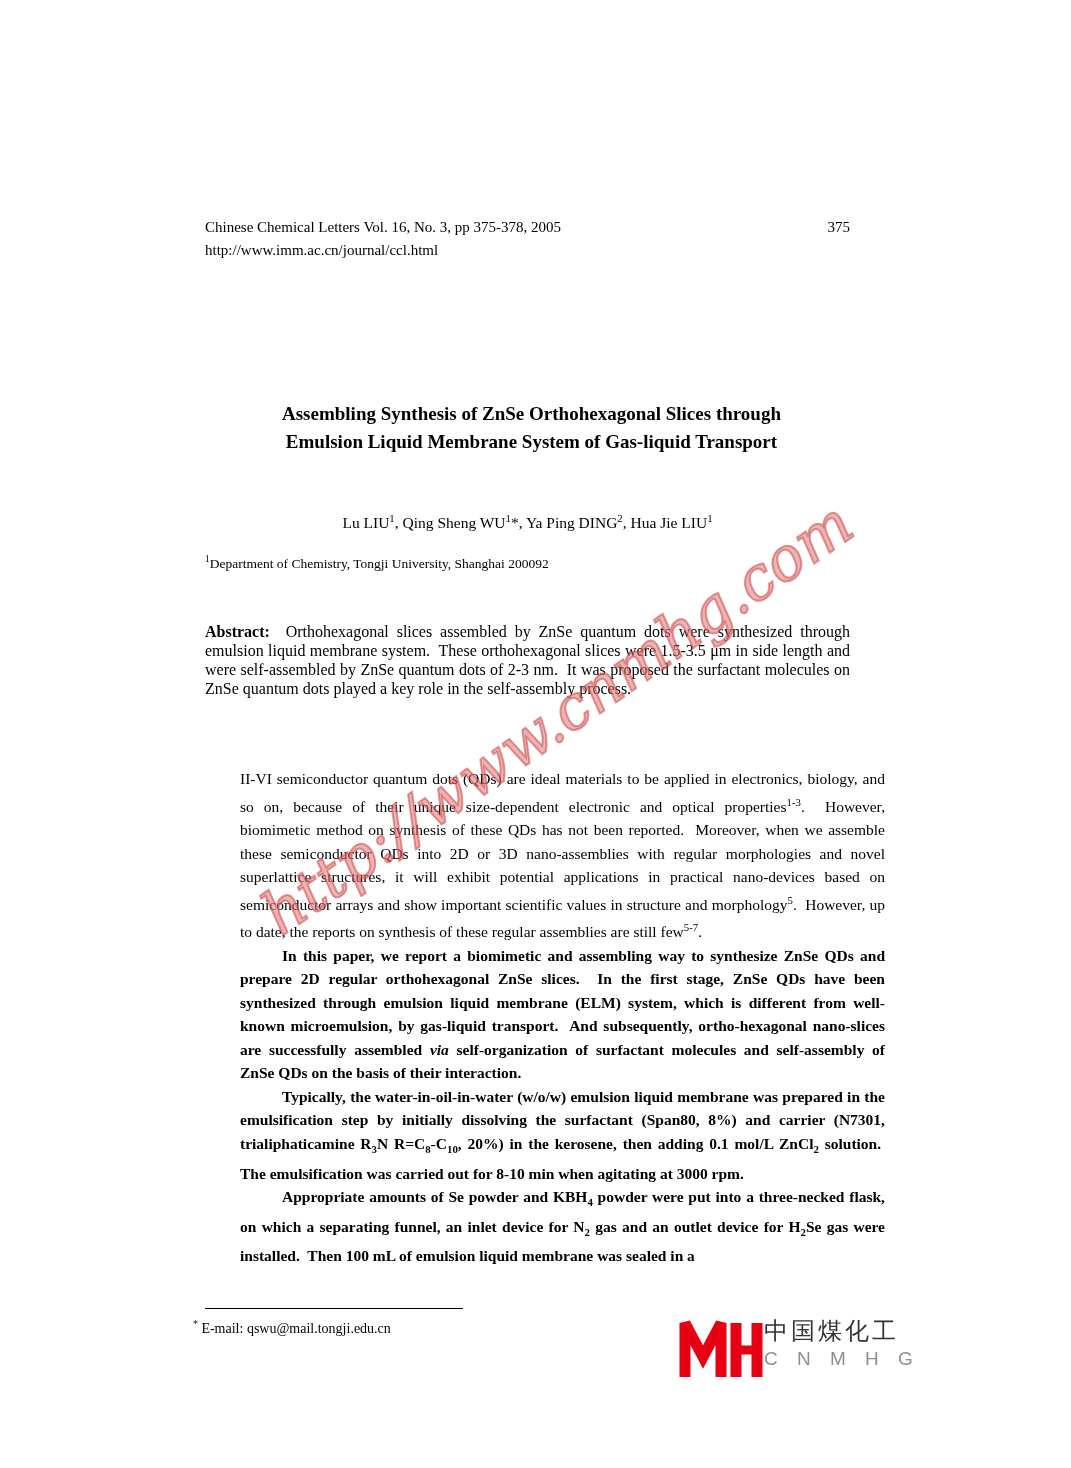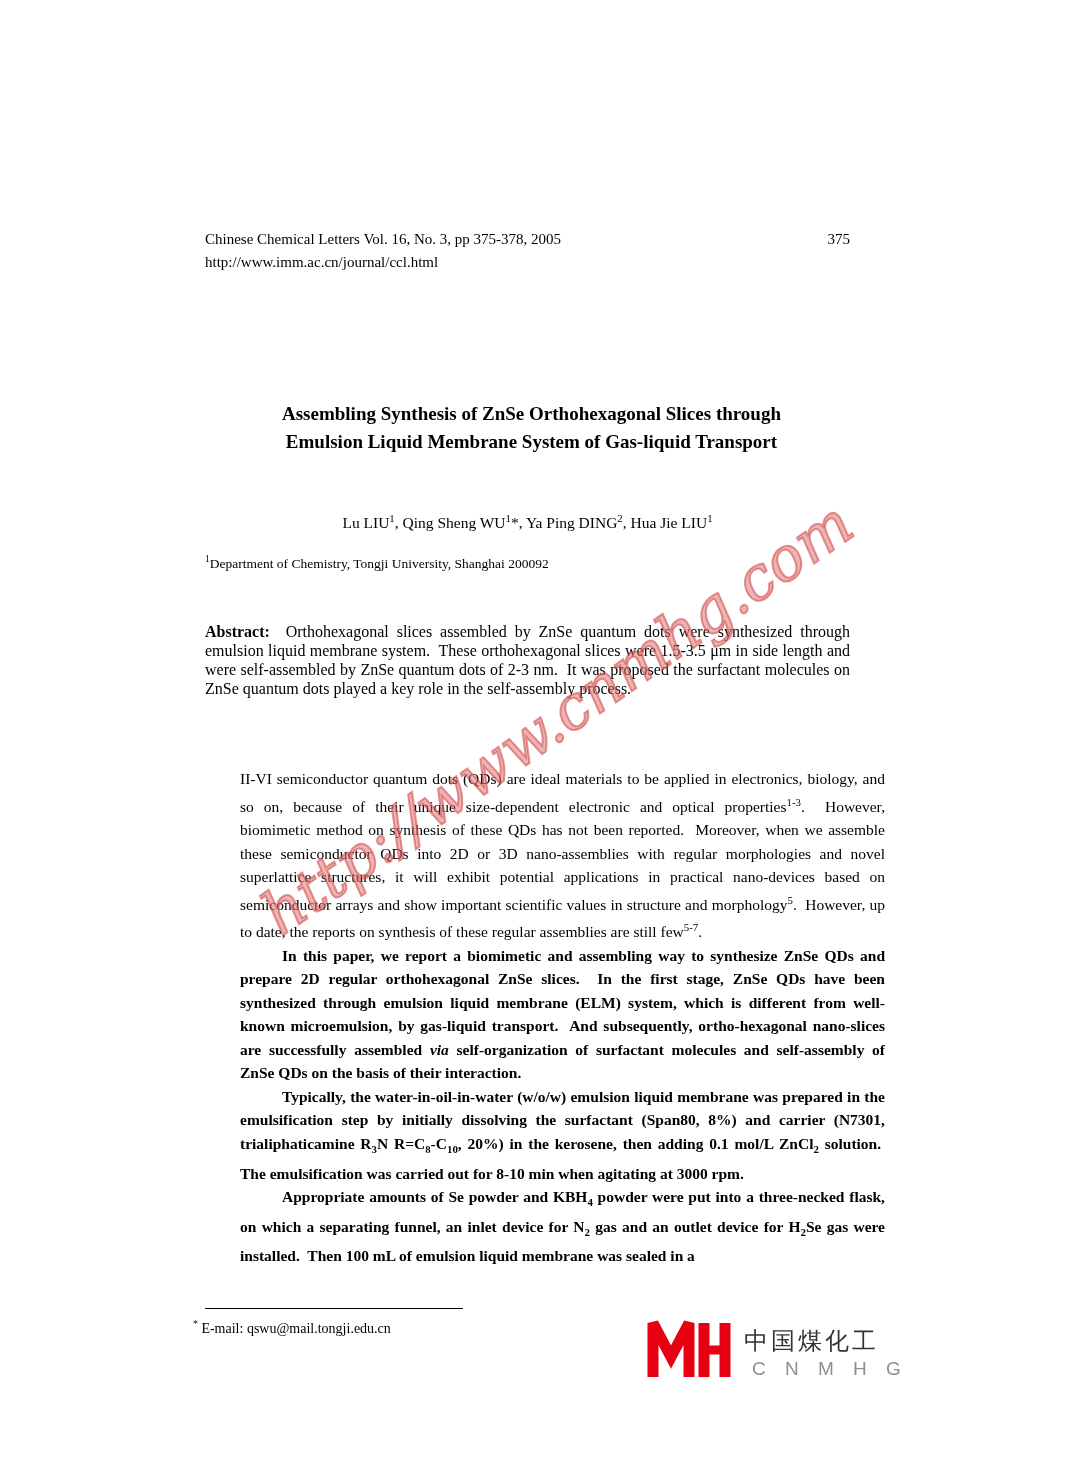--- a/index.html
+++ b/index.html
@@ -8,21 +8,21 @@
     width: 1071px;
     height: 1468px;
     margin: 0 auto;
     background: #ffffff;
     color: #000000;
     font-family: "Liberation Serif", "DejaVu Serif", serif;
     overflow: hidden;
   }
   .header {
     position: absolute;
-    left: 205px; top: 228px; width: 645px;
+    left: 205px; top: 216px; width: 645px;
     font-size: 15px; line-height: 23px;
   }
   .header-row { display: flex; justify-content: space-between; }
   .title {
     position: absolute;
     left: 165px; top: 396px; width: 725px;
     margin: 4px;
     text-align: center;
     font-size: 19px; font-weight: bold; line-height: 28px;
   }
@@ -80,34 +80,33 @@
     font-style: italic;
     font-size: 60px;
     color: rgba(239, 150, 150, 0.28);
     -webkit-text-stroke: 2px rgba(205, 70, 70, 0.55);
     text-shadow: 0 0 1px rgba(205, 70, 70, 0.35);
     pointer-events: none;
     z-index: 5;
   }
   .logo {
     position: absolute;
-    left: 644px; top: 1316px;
-    display: flex; align-items: flex-end; gap: 12px;
+    left: 676px; top: 1316px;
+    display: flex; align-items: flex-start; 
   }
   .logo-text { display: flex; flex-direction: column; justify-content: center; }
   .logo-cn {
     font-size: 24px; letter-spacing: 3px; color: #333333;
     font-family: "Liberation Sans", "DejaVu Sans", sans-serif;
     line-height: 30px;
   }
   .logo-en {
     font-size: 19px; letter-spacing: 7px; color: #8f8f8f;
     font-family: "Liberation Sans", "DejaVu Sans", sans-serif;
     line-height: 26px;
-    margin-left: 8px;
   }
 </style>
 </head>
 <body>
 
 <div class="page">
 
   <div class="watermark">http://www.cnmhg.com</div>
 
   <header class="header">

